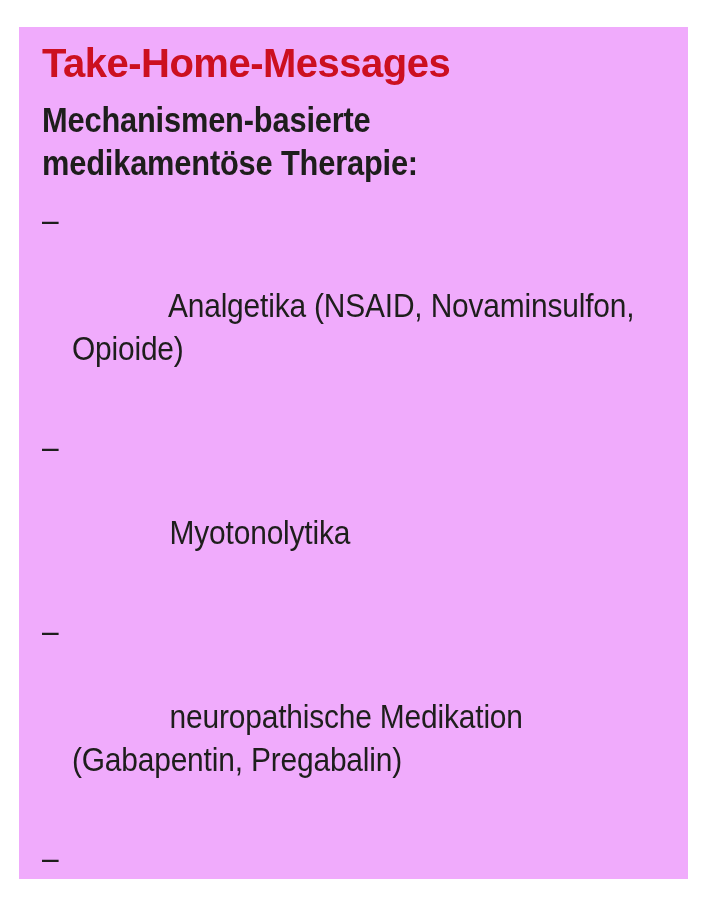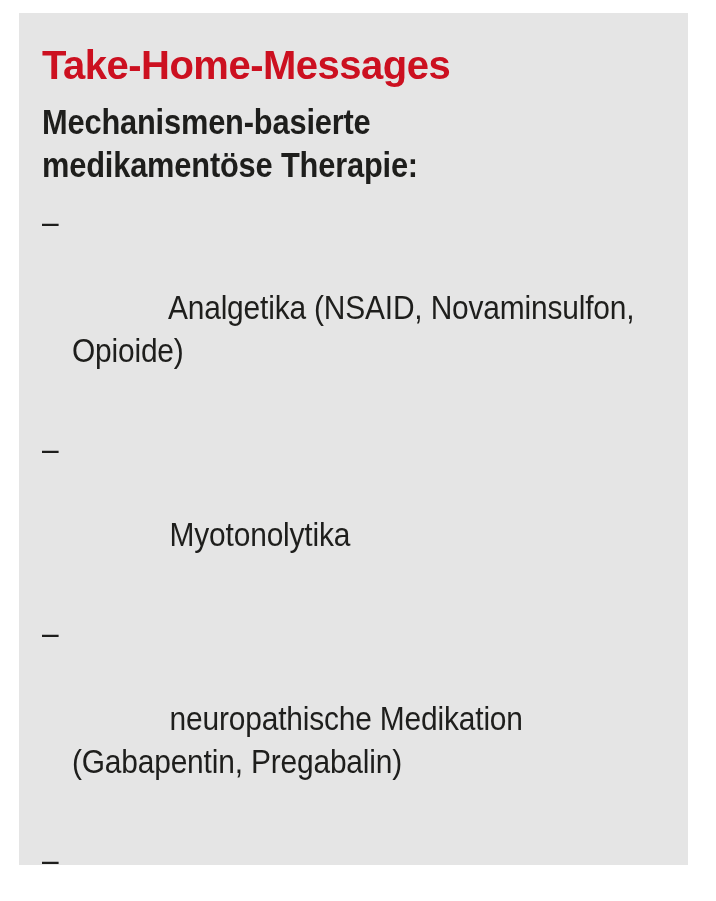--- a/index.html
+++ b/index.html
@@ -13,26 +13,26 @@
   }
   .page {
     position: relative;
     width: 716px;
     height: 901px;
     background: #ffffff;
   }
   .panel {
     position: absolute;
     left: 19px;
-    top: 13px;
+    top: 27px;
     width: 669px;
     height: 852px;
-    background: #e5e5e5;
+    background: #f0abfc;
     box-sizing: border-box;
-    padding: 30px 0 0 23px;
+    padding: 14px 0 0 23px;
     overflow: hidden;
   }
   .title {
     margin: 0 0 13px 0;
     font-weight: bold;
     font-size: 40px;
     line-height: 44px;
     letter-spacing: -0.5px;
     color: #cc1020;
   }

